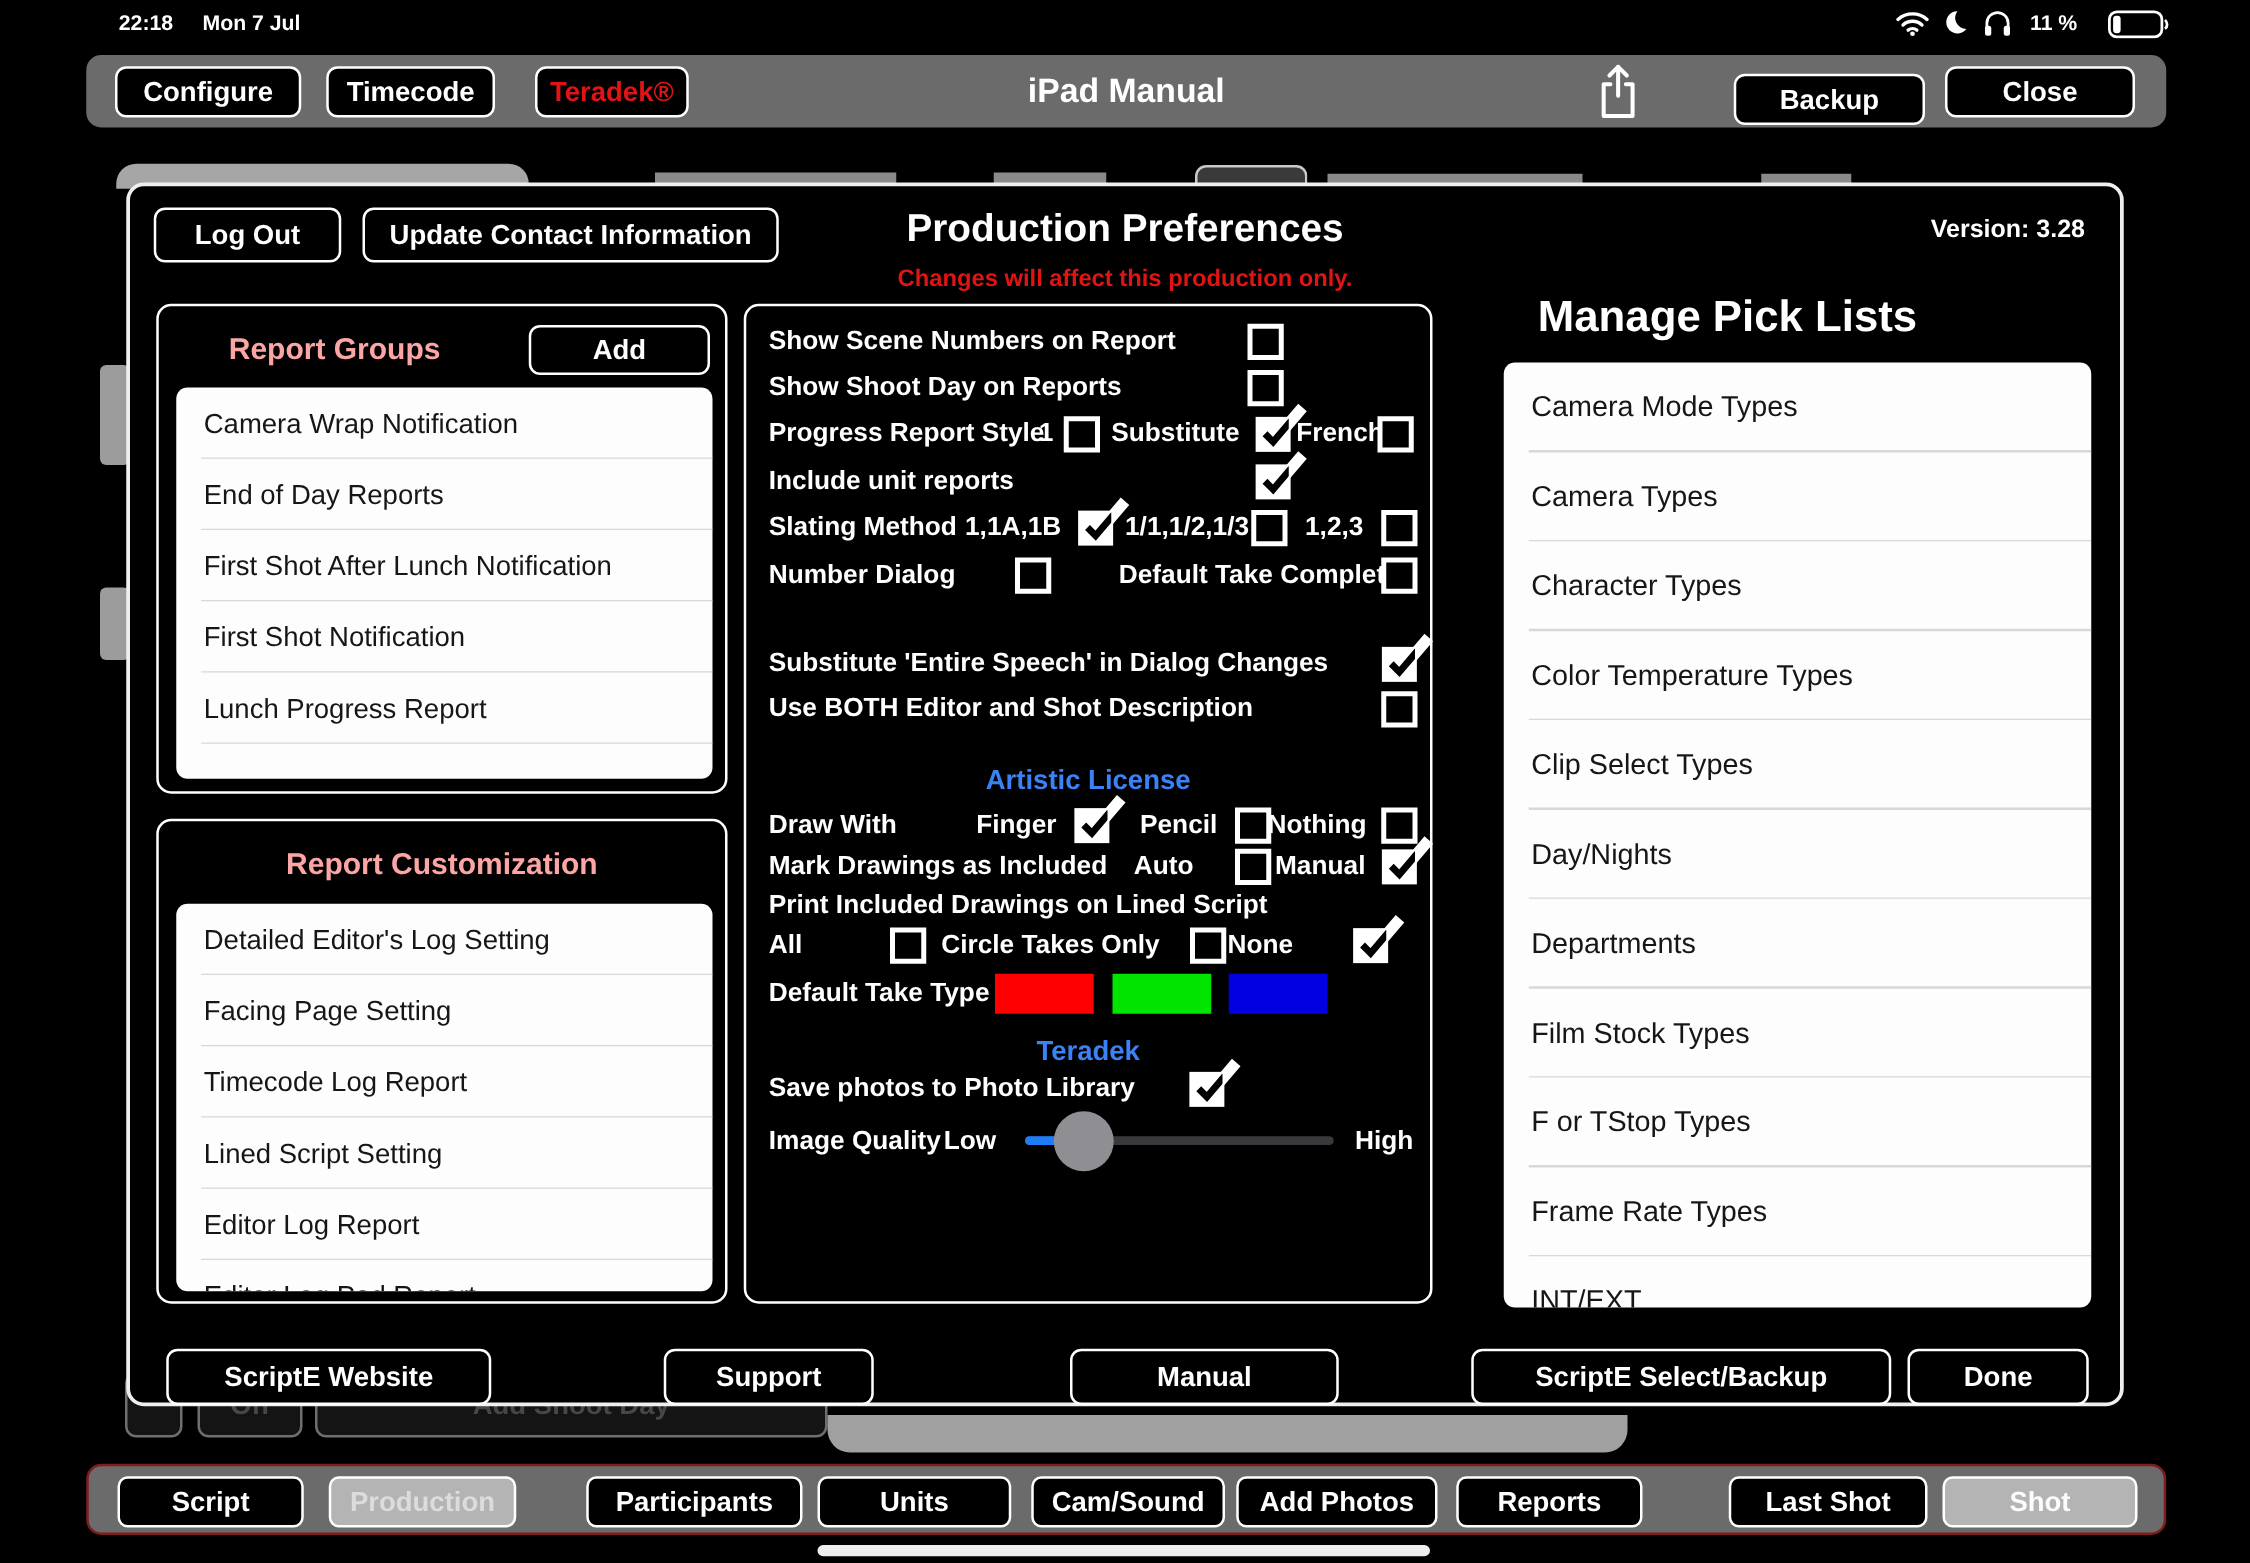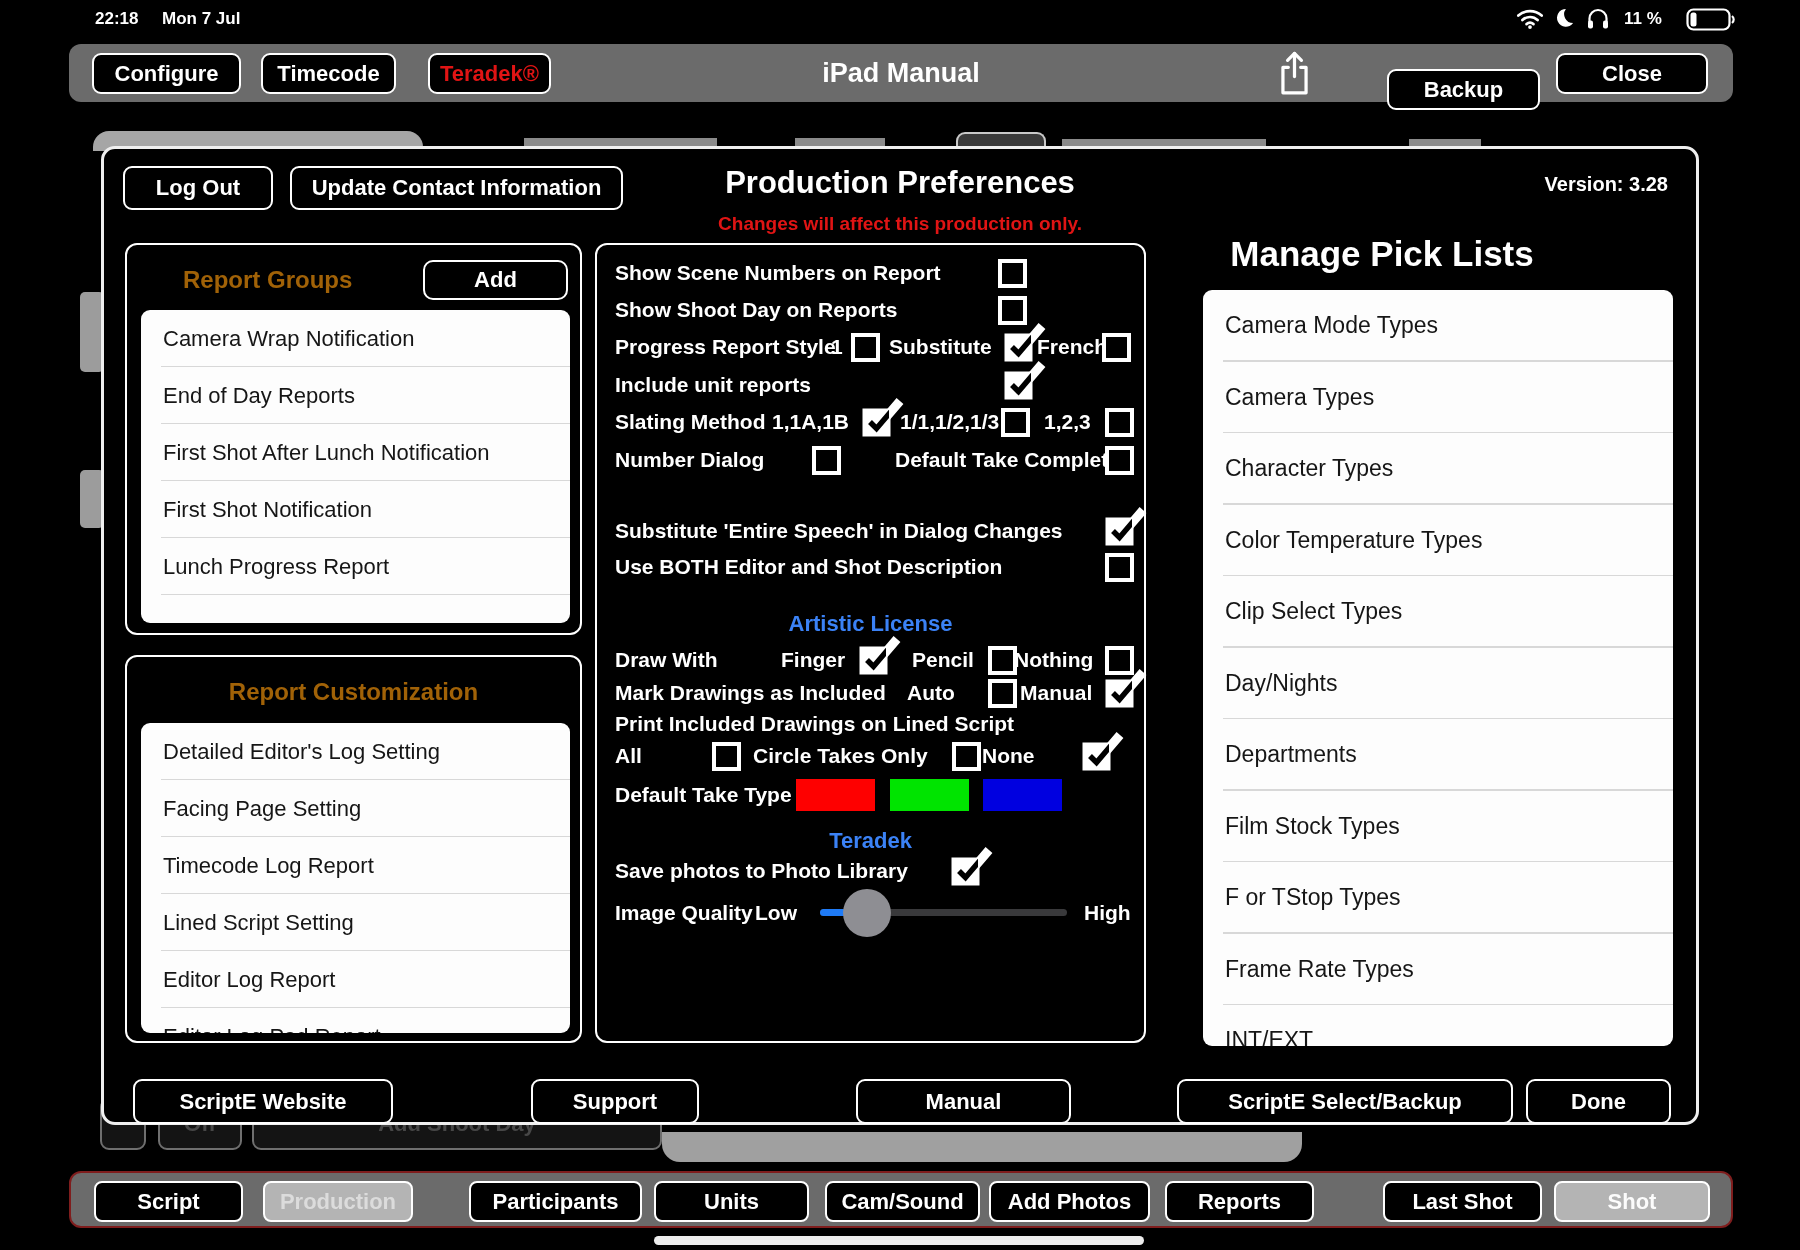--- a/index.html
+++ b/index.html
@@ -12,21 +12,21 @@
   
   .graybar{position:absolute;background:#6b6b6b;border-radius:12px;}
   .btn{position:absolute;background:#000;border:2.5px solid #fff;border-radius:9px;
        color:#fff;font-weight:700;display:flex;align-items:center;justify-content:center;
        box-sizing:border-box;font-size:22px;}
   .btn.red{color:#e01414;}
   
   #dialog{position:absolute;left:101px;top:146px;width:1598px;height:979px;background:#000;
           border:3px solid #efefef;border-radius:14px;z-index:10;box-sizing:border-box;}
   .panel{position:absolute;background:#000;border:2.5px solid #fff;border-radius:12px;box-sizing:border-box;}
-  .ptitle{font-weight:700;font-size:24px;color:#a16207;}
+  .ptitle{font-weight:700;font-size:24px;color:#fca5a5;}
   .list{position:absolute;background:#fdfdfd;border-radius:9px;overflow:hidden;}
   .list-item{position:relative;display:flex;align-items:center;padding-left:22px;
              color:#161616;font-weight:400;}
   .list-item::after{content:'';position:absolute;left:20px;right:0;bottom:0;height:1.5px;background:#d8d8d8;}
   .std .list-item{height:57px;font-size:22px;}
   .pick .list-item{height:71.5px;font-size:23px;}
   
   .pl{position:absolute;transform:translateY(-50%);white-space:nowrap;font-weight:700;font-size:21px;color:#fff;}
   .pc{position:absolute;transform:translateY(-50%);white-space:nowrap;font-weight:700;font-size:22px;color:#3b82f6;
       left:0;right:0;text-align:center;}
@@ -114,21 +114,21 @@
         <span>Teradek®</span>
       </div>
     <div class="abs" style="left:0;right:0;top:29px;text-align:center;font-weight:700;font-size:27px;transform:translateY(-50%);">iPad Manual</div>
     <span class="abs" style="left:1207px;top:6px;">
       <svg width="37" height="47" viewBox="0 0 24 30" fill="none" stroke="#fff" stroke-width="2.1" stroke-linecap="round" stroke-linejoin="round">
         <path d="M12 2 v15"></path>
           <path d="M7.5 6.5 L12 2 L16.5 6.5"></path>
         <path d="M8 11 H4.5 V27.5 H19.5 V11 H16"></path>
       </svg>
     </span>
-    <div class="btn" style="left:1318px;top:25px;width:153px;height:41px;">
+    <div class="btn" style="left:1318px;top:15px;width:153px;height:41px;">
         <span>Backup</span>
       </div>
     <div class="btn" style="left:1487px;top:9px;width:152px;height:41px;">
         <span>Close</span>
       </div>
   </div>
 
   <div class="frag" style="left:93px;top:131px;width:330px;height:20px;background:#a6a6a6;border-radius:16px 16px 0 0;"></div>
   <div class="frag" style="left:524px;top:138px;width:193px;height:10px;background:#8a8a8a;"></div>
   <div class="frag" style="left:795px;top:138px;width:90px;height:10px;background:#8a8a8a;"></div>
@@ -154,21 +154,21 @@
       </div>
     <div class="btn" style="left:186px;top:17px;width:333px;height:44px;">
         <span>Update Contact Information</span>
       </div>
     <div class="abs" style="left:0;right:0;top:34px;text-align:center;font-weight:700;font-size:31px;transform:translateY(-50%);">Production Preferences</div>
     <div class="abs" style="left:0;right:0;top:75px;text-align:center;font-weight:700;font-size:19px;color:#e01414;transform:translateY(-50%);">Changes will affect this production only.</div>
     <div class="abs" style="right:28px;top:35px;font-weight:700;font-size:20px;transform:translateY(-50%);">Version: 3.28</div>
 
     <div class="panel" style="left:21px;top:94px;width:457px;height:392px;">
       <div class="abs ptitle vc" style="left:56px;top:35px;">Report Groups</div>
-      <div class="btn" style="left:296px;top:15px;width:145px;height:40px;border-radius:10px;">
+      <div class="btn" style="left:296px;top:15px;width:145px;height:40px;">
           <span>Add</span>
         </div>
       <div class="list std" style="left:14px;top:65px;width:429px;height:313px;">
 
       <div class="list-item">
             <span>Camera Wrap Notification</span>
           </div>
           <div class="list-item">
             <span>End of Day Reports</span>
           </div>

